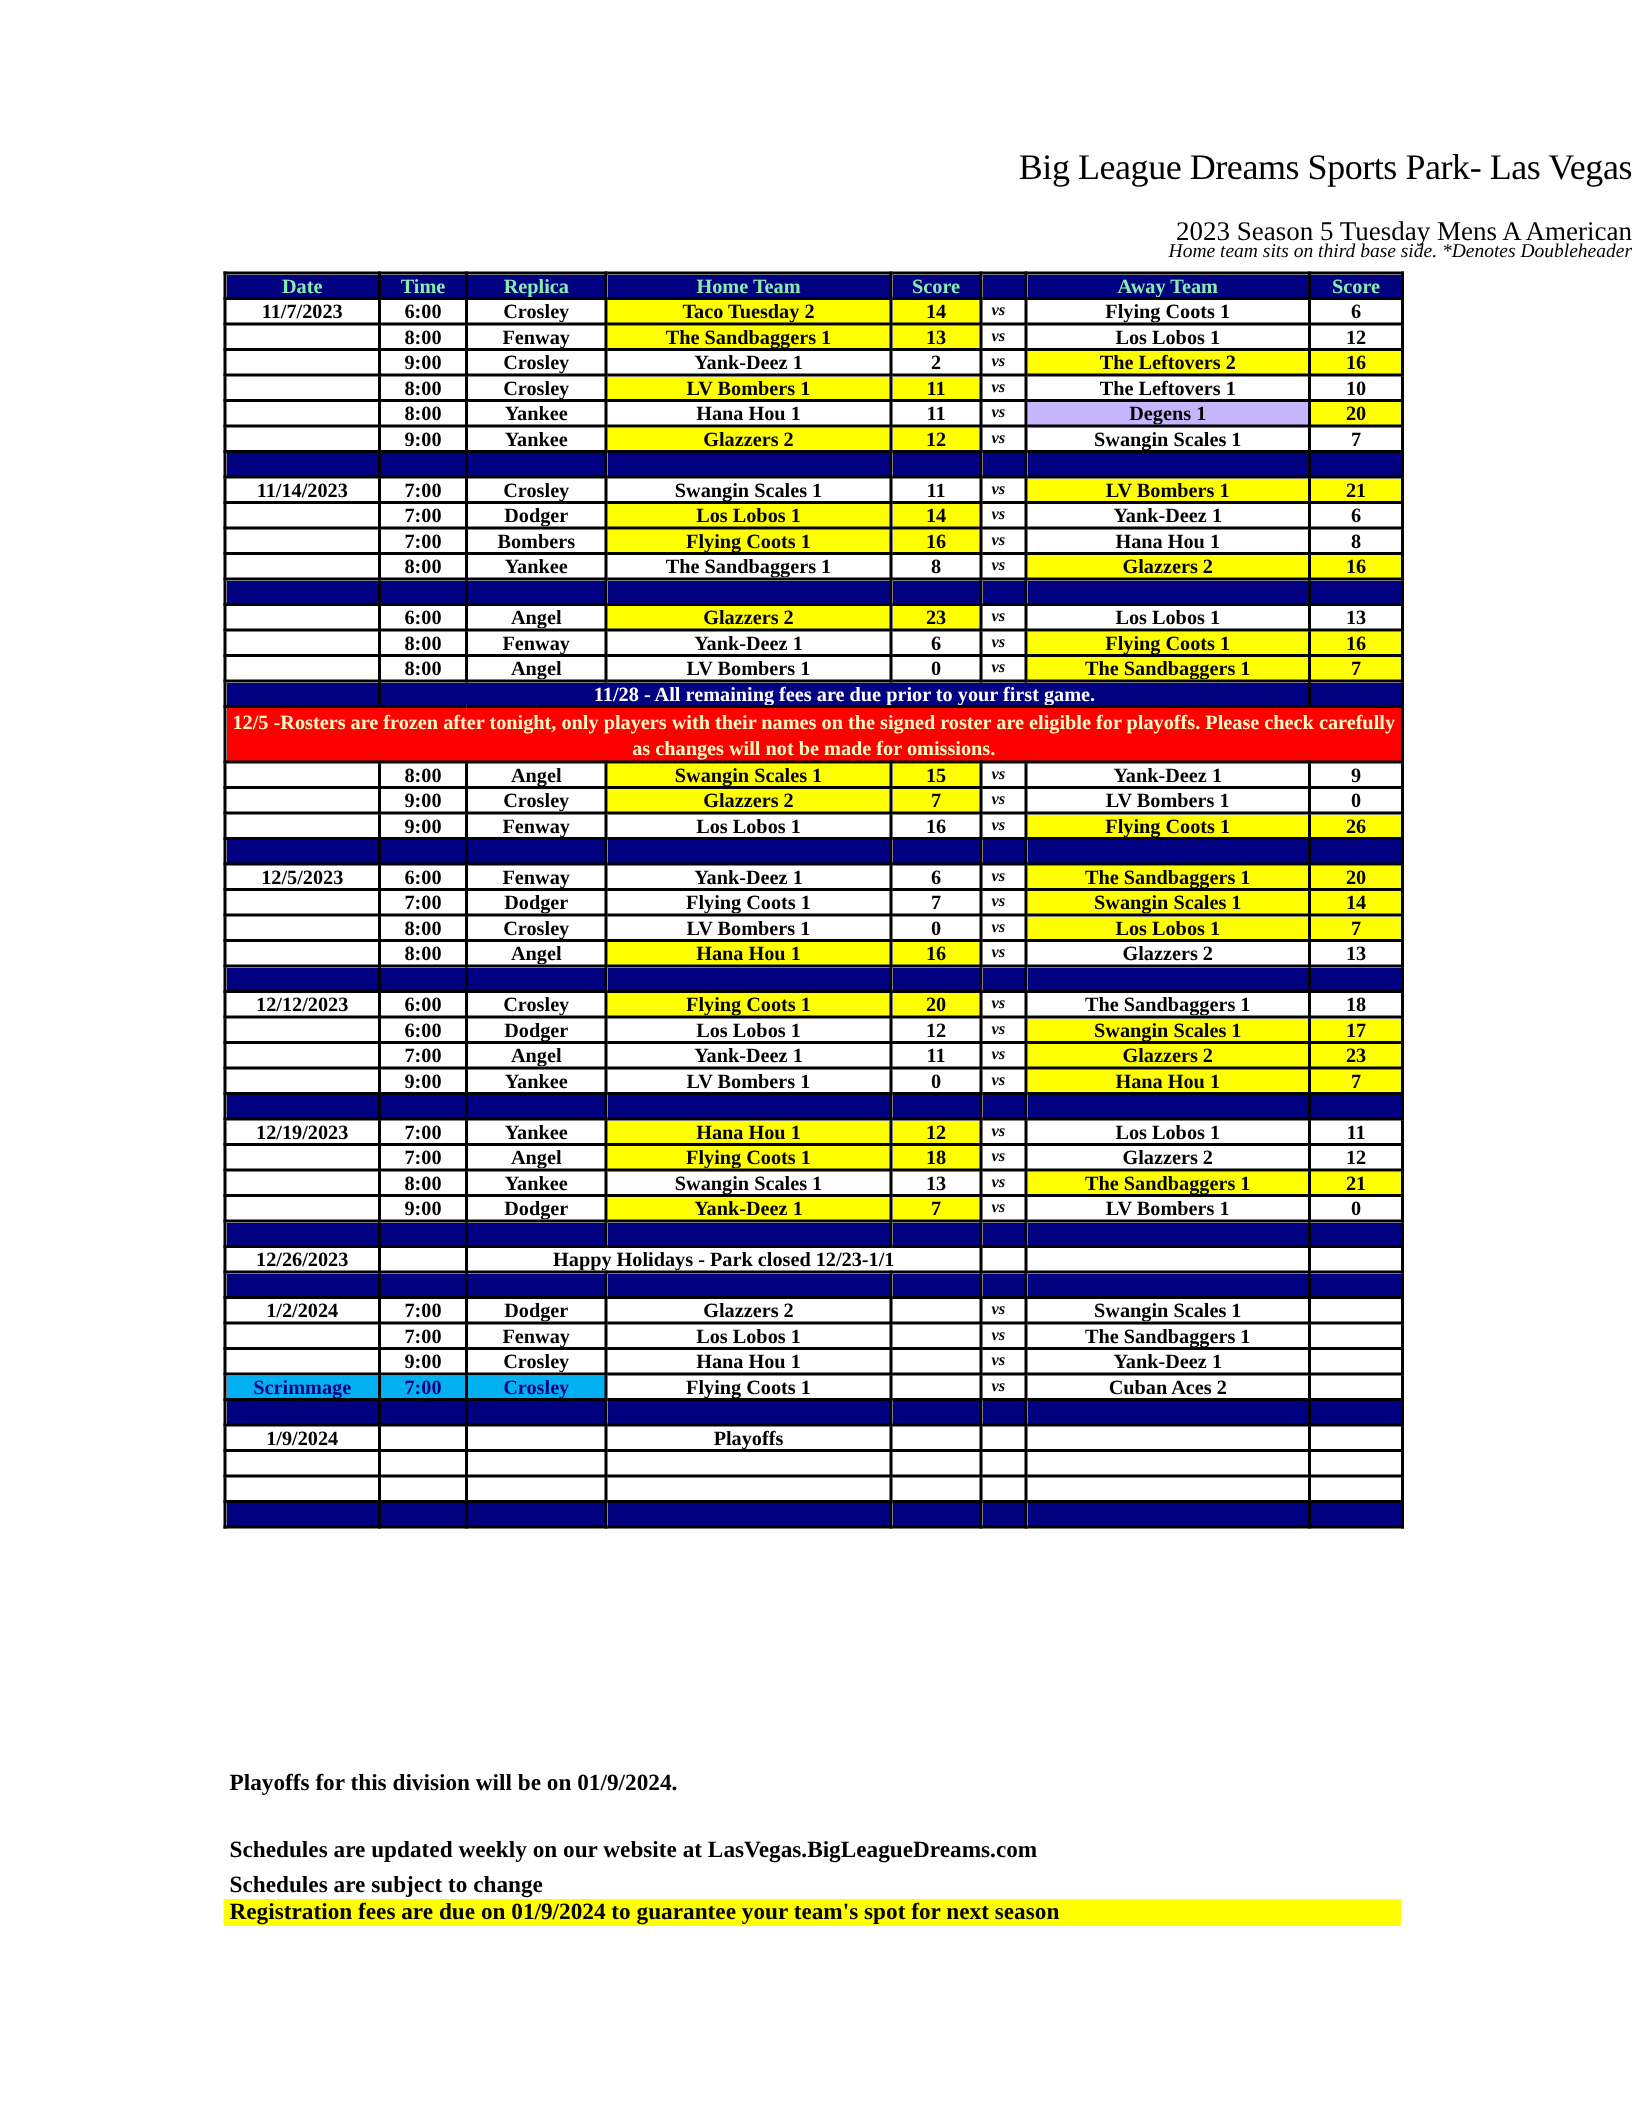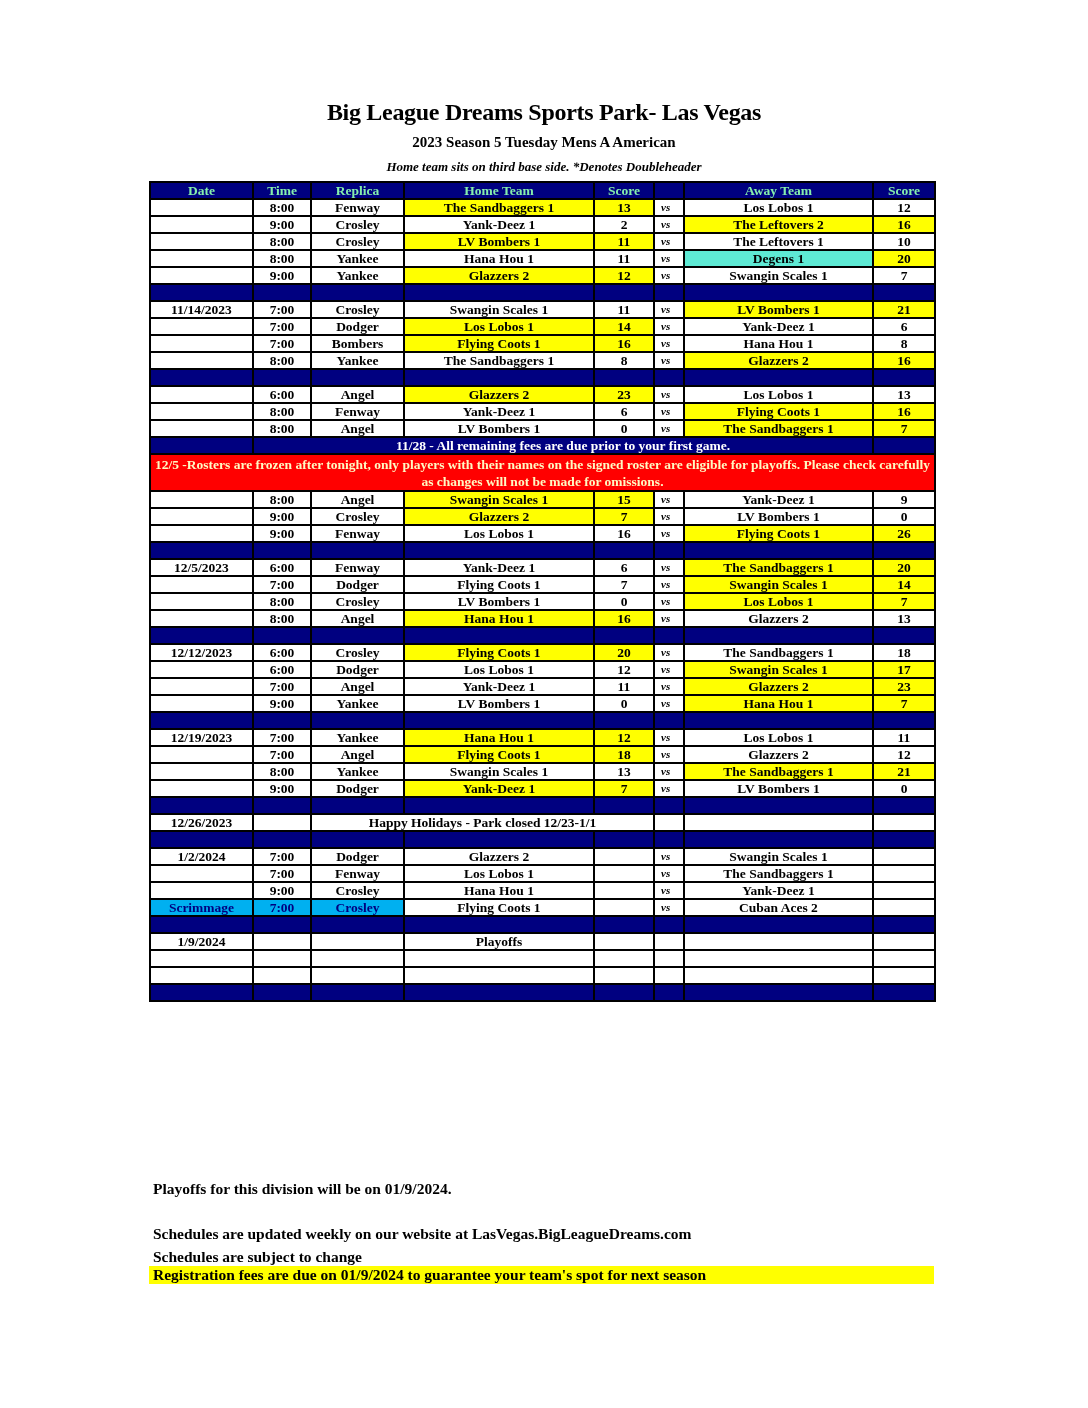--- a/index.html
+++ b/index.html
@@ -1,19 +1,19 @@
 <!DOCTYPE html>
 <html><head>
 <meta charset="utf-8">
 <style>
   html, body { margin:0; padding:0; background:#ffffff; }
   body { width:1088px; height:1408px; position:relative; font-family:"Liberation Serif", serif; color:#000; }
-  .title { position:absolute; left:0; width:1088px; text-align:center; font-weight:bold; }
+  .title { position:absolute; left:0; width:1088px; text-align:right; font-weight:normal; }
   #t1 { top:99px; font-size:24px; letter-spacing:-0.3px; }
-  #t2 { top:134px; font-size:15px; }
+  #t2 { top:144px; font-size:18px; }
   #t3 { top:159px; font-size:13px; font-style:italic; }
   table.sched { position:absolute; left:149px; top:181px; width:785px; border-collapse:collapse; table-layout:fixed; font-weight:bold; font-size:13.5px; }
   table.sched td { border:2px solid #000; height:15px; padding:0; text-align:center; line-height:15px; white-space:nowrap; overflow:hidden; }
   table.sched tr.hdr td { background:#000080; color:#86efac; border-color:#000; font-size:13.5px; }
   table.sched tr.sep td { background:#000080; border-color:#000; }
   td.y { background:#ffff00; }
   td.vs { font-style:italic; font-size:11px; text-align:left !important; padding-left:6px !important; }
   td.scrim { background:#00b0f0; color:#000080; }
   tr.notice td { background:#000080; color:#fff; }
   tr.red td { background:#ff0000; color:#fef9c3; height:35px; line-height:17px; white-space:normal; }
@@ -45,20 +45,30 @@
     <tr class="hdr">
       <td>Date</td>
       <td>Time</td>
       <td>Replica</td>
       <td>Home Team</td>
       <td>Score</td>
       <td></td>
       <td>Away Team</td>
       <td>Score</td>
     </tr>
+  <tr>
+        <td>11/7/2023</td>
+        <td>6:00</td>
+        <td>Crosley</td>
+        <td class="y" style="background: rgb(255, 255, 0);">Taco Tuesday 2</td>
+        <td class="y" style="background: rgb(255, 255, 0);">14</td>
+        <td class="vs">vs</td>
+        <td>Flying Coots 1</td>
+        <td>6</td>
+      </tr>
       <tr>
         <td></td>
         <td>8:00</td>
         <td>Fenway</td>
         <td class="y" style="background: rgb(255, 255, 0);">The Sandbaggers 1</td>
         <td class="y" style="background: rgb(255, 255, 0);">13</td>
         <td class="vs">vs</td>
         <td>Los Lobos 1</td>
         <td>12</td>
       </tr>
@@ -82,21 +92,21 @@
         <td>The Leftovers 1</td>
         <td>10</td>
       </tr>
       <tr>
         <td></td>
         <td>8:00</td>
         <td>Yankee</td>
         <td>Hana Hou 1</td>
         <td>11</td>
         <td class="vs">vs</td>
-        <td class="y" style="background: #5eead4;">Degens 1</td>
+        <td class="y" style="background: #c4b5fd;">Degens 1</td>
         <td class="y" style="background: rgb(255, 255, 0);">20</td>
       </tr>
       <tr>
         <td></td>
         <td>9:00</td>
         <td>Yankee</td>
         <td class="y" style="background: rgb(255, 255, 0);">Glazzers 2</td>
         <td class="y" style="background: rgb(255, 255, 0);">12</td>
         <td class="vs">vs</td>
         <td>Swangin Scales 1</td>

